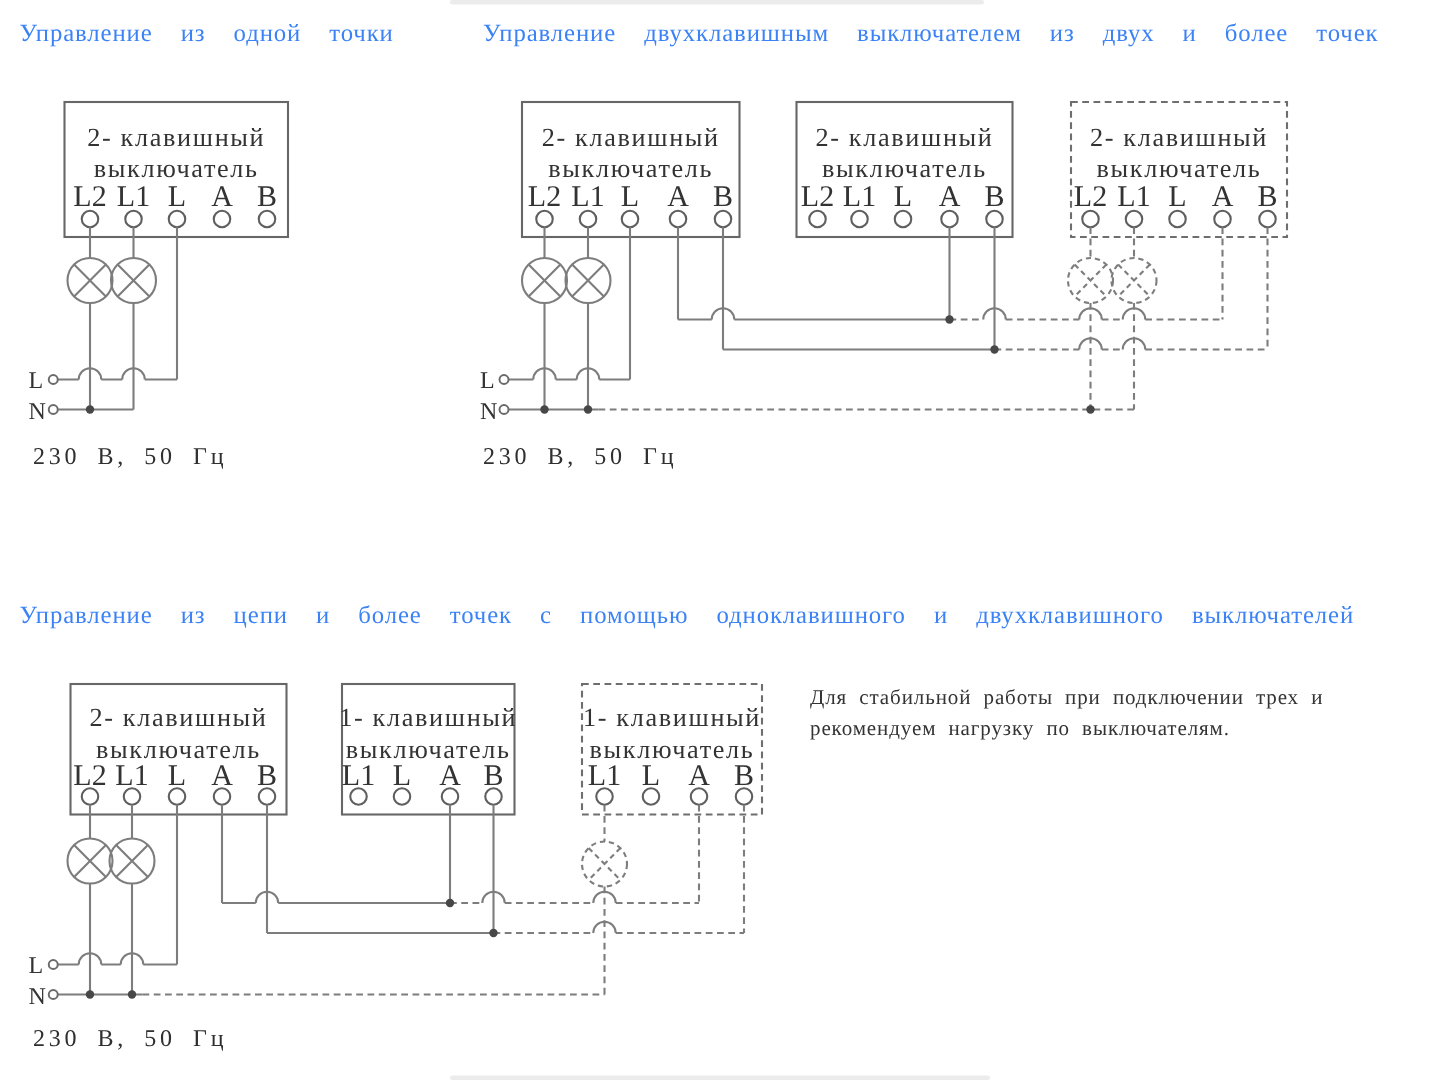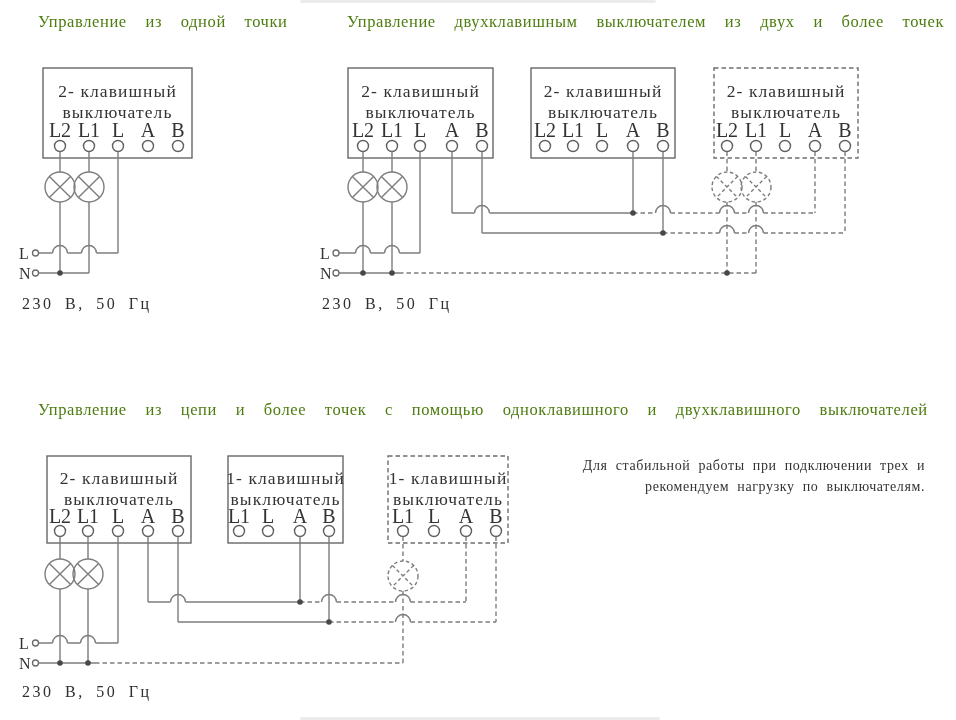--- a/index.html
+++ b/index.html
@@ -1,22 +1,22 @@
 <!DOCTYPE html>
 <html><head>
 <meta charset="utf-8">
 <style>
   html,body{margin:0;padding:0;background:#fff;}
   #page{position:relative;width:956px;height:720px;background:#ffffff;overflow:hidden;
         font-family:"Liberation Serif", serif;color:#3a3a3a;}
   .title{position:absolute;font-size:16.5px;letter-spacing:.6px;word-spacing:14px;
-         white-space:nowrap;color:#4d7c0f;margin-left:25px;}
+         white-space:nowrap;color:#3b82f6;}
   .note{position:absolute;left:540px;top:456px;width:385px;font-size:14px;
         line-height:20.5px;letter-spacing:.6px;word-spacing:4px;color:#333;}
-  .note div{white-space:nowrap;text-align:right;}
+  .note div{white-space:nowrap;}
   .edgebar{position:absolute;background:#ececec;border-radius:2px;}
   svg{position:absolute;left:0;top:0;}
   svg text{font-family:"Liberation Serif", serif;fill:#3a3a3a;}
   .w{stroke:#7d7d7d;stroke-width:1.4;fill:none;}
   .wd{stroke:#7d7d7d;stroke-width:1.4;fill:none;stroke-dasharray:4.5 3;}
   .lampd{stroke:#7d7d7d;stroke-width:1.4;fill:none;stroke-dasharray:3.5 2.6;}
   .bx{stroke:#676767;stroke-width:1.4;fill:none;}
   .bxd{stroke:#6e6e6e;stroke-width:1.4;fill:none;stroke-dasharray:4.5 3;}
   .tc{stroke:#5f5f5f;stroke-width:1.4;fill:#fff;}
   .dot{fill:#474747;stroke:none;}

